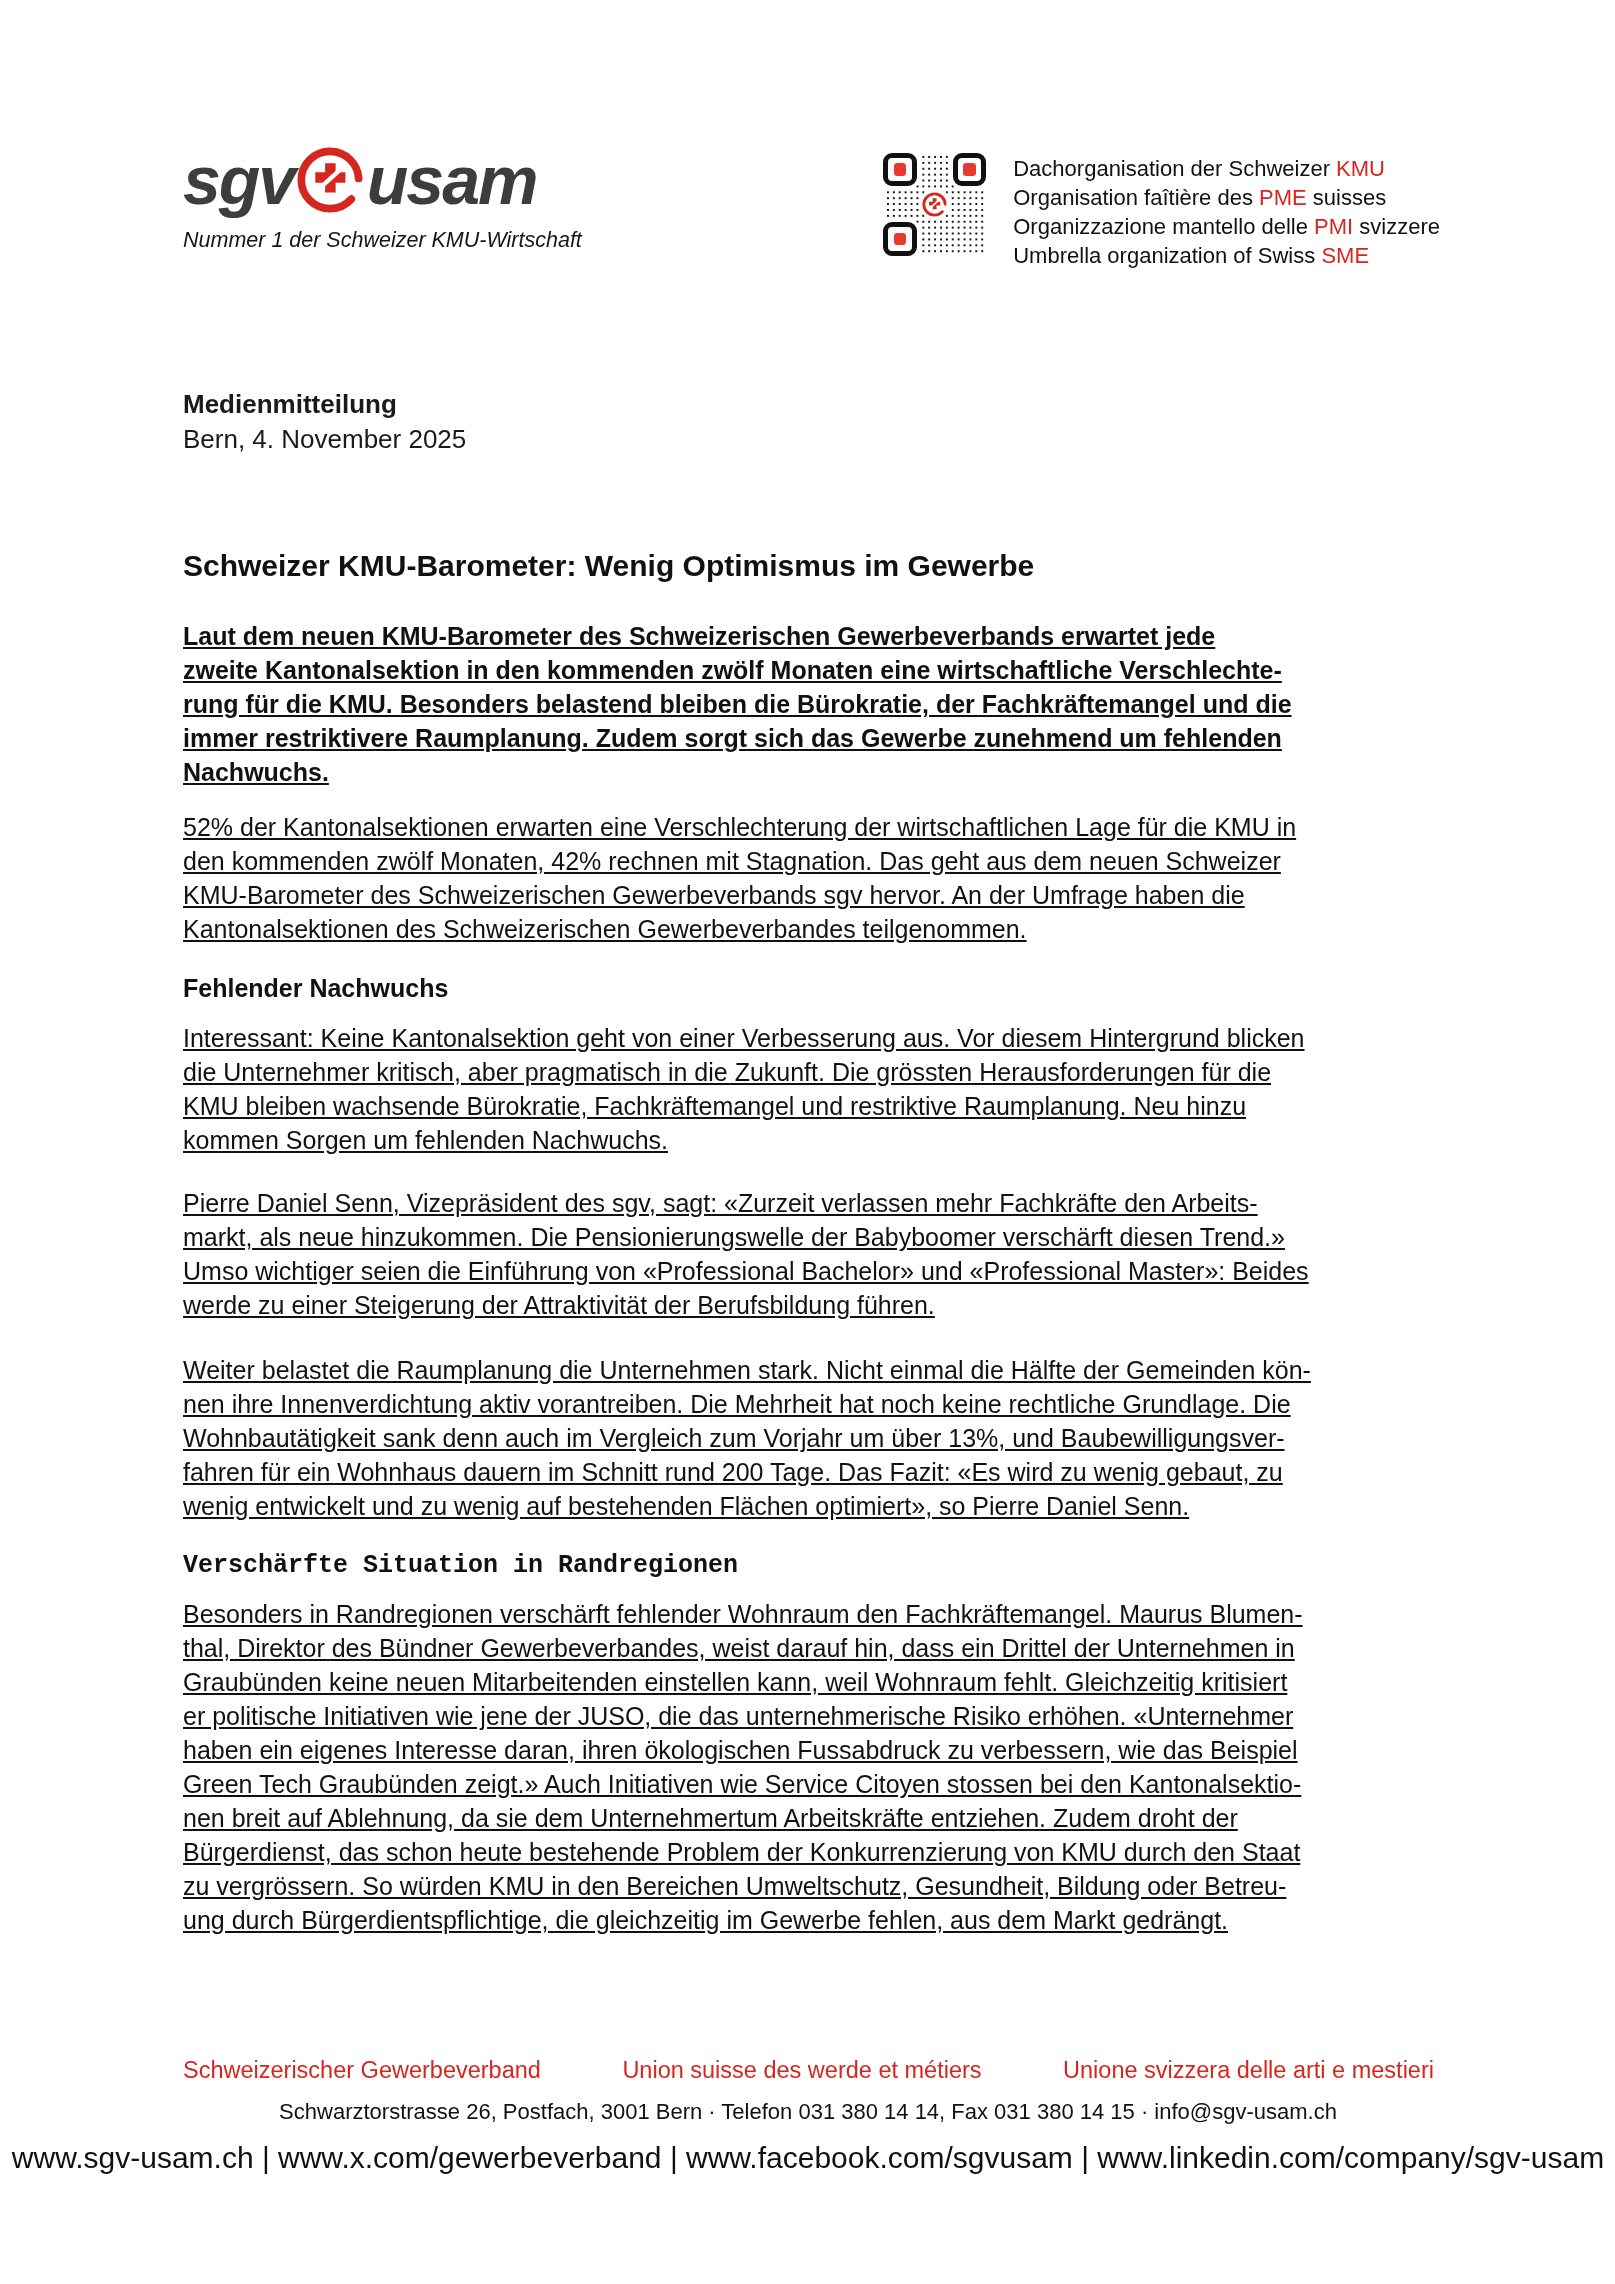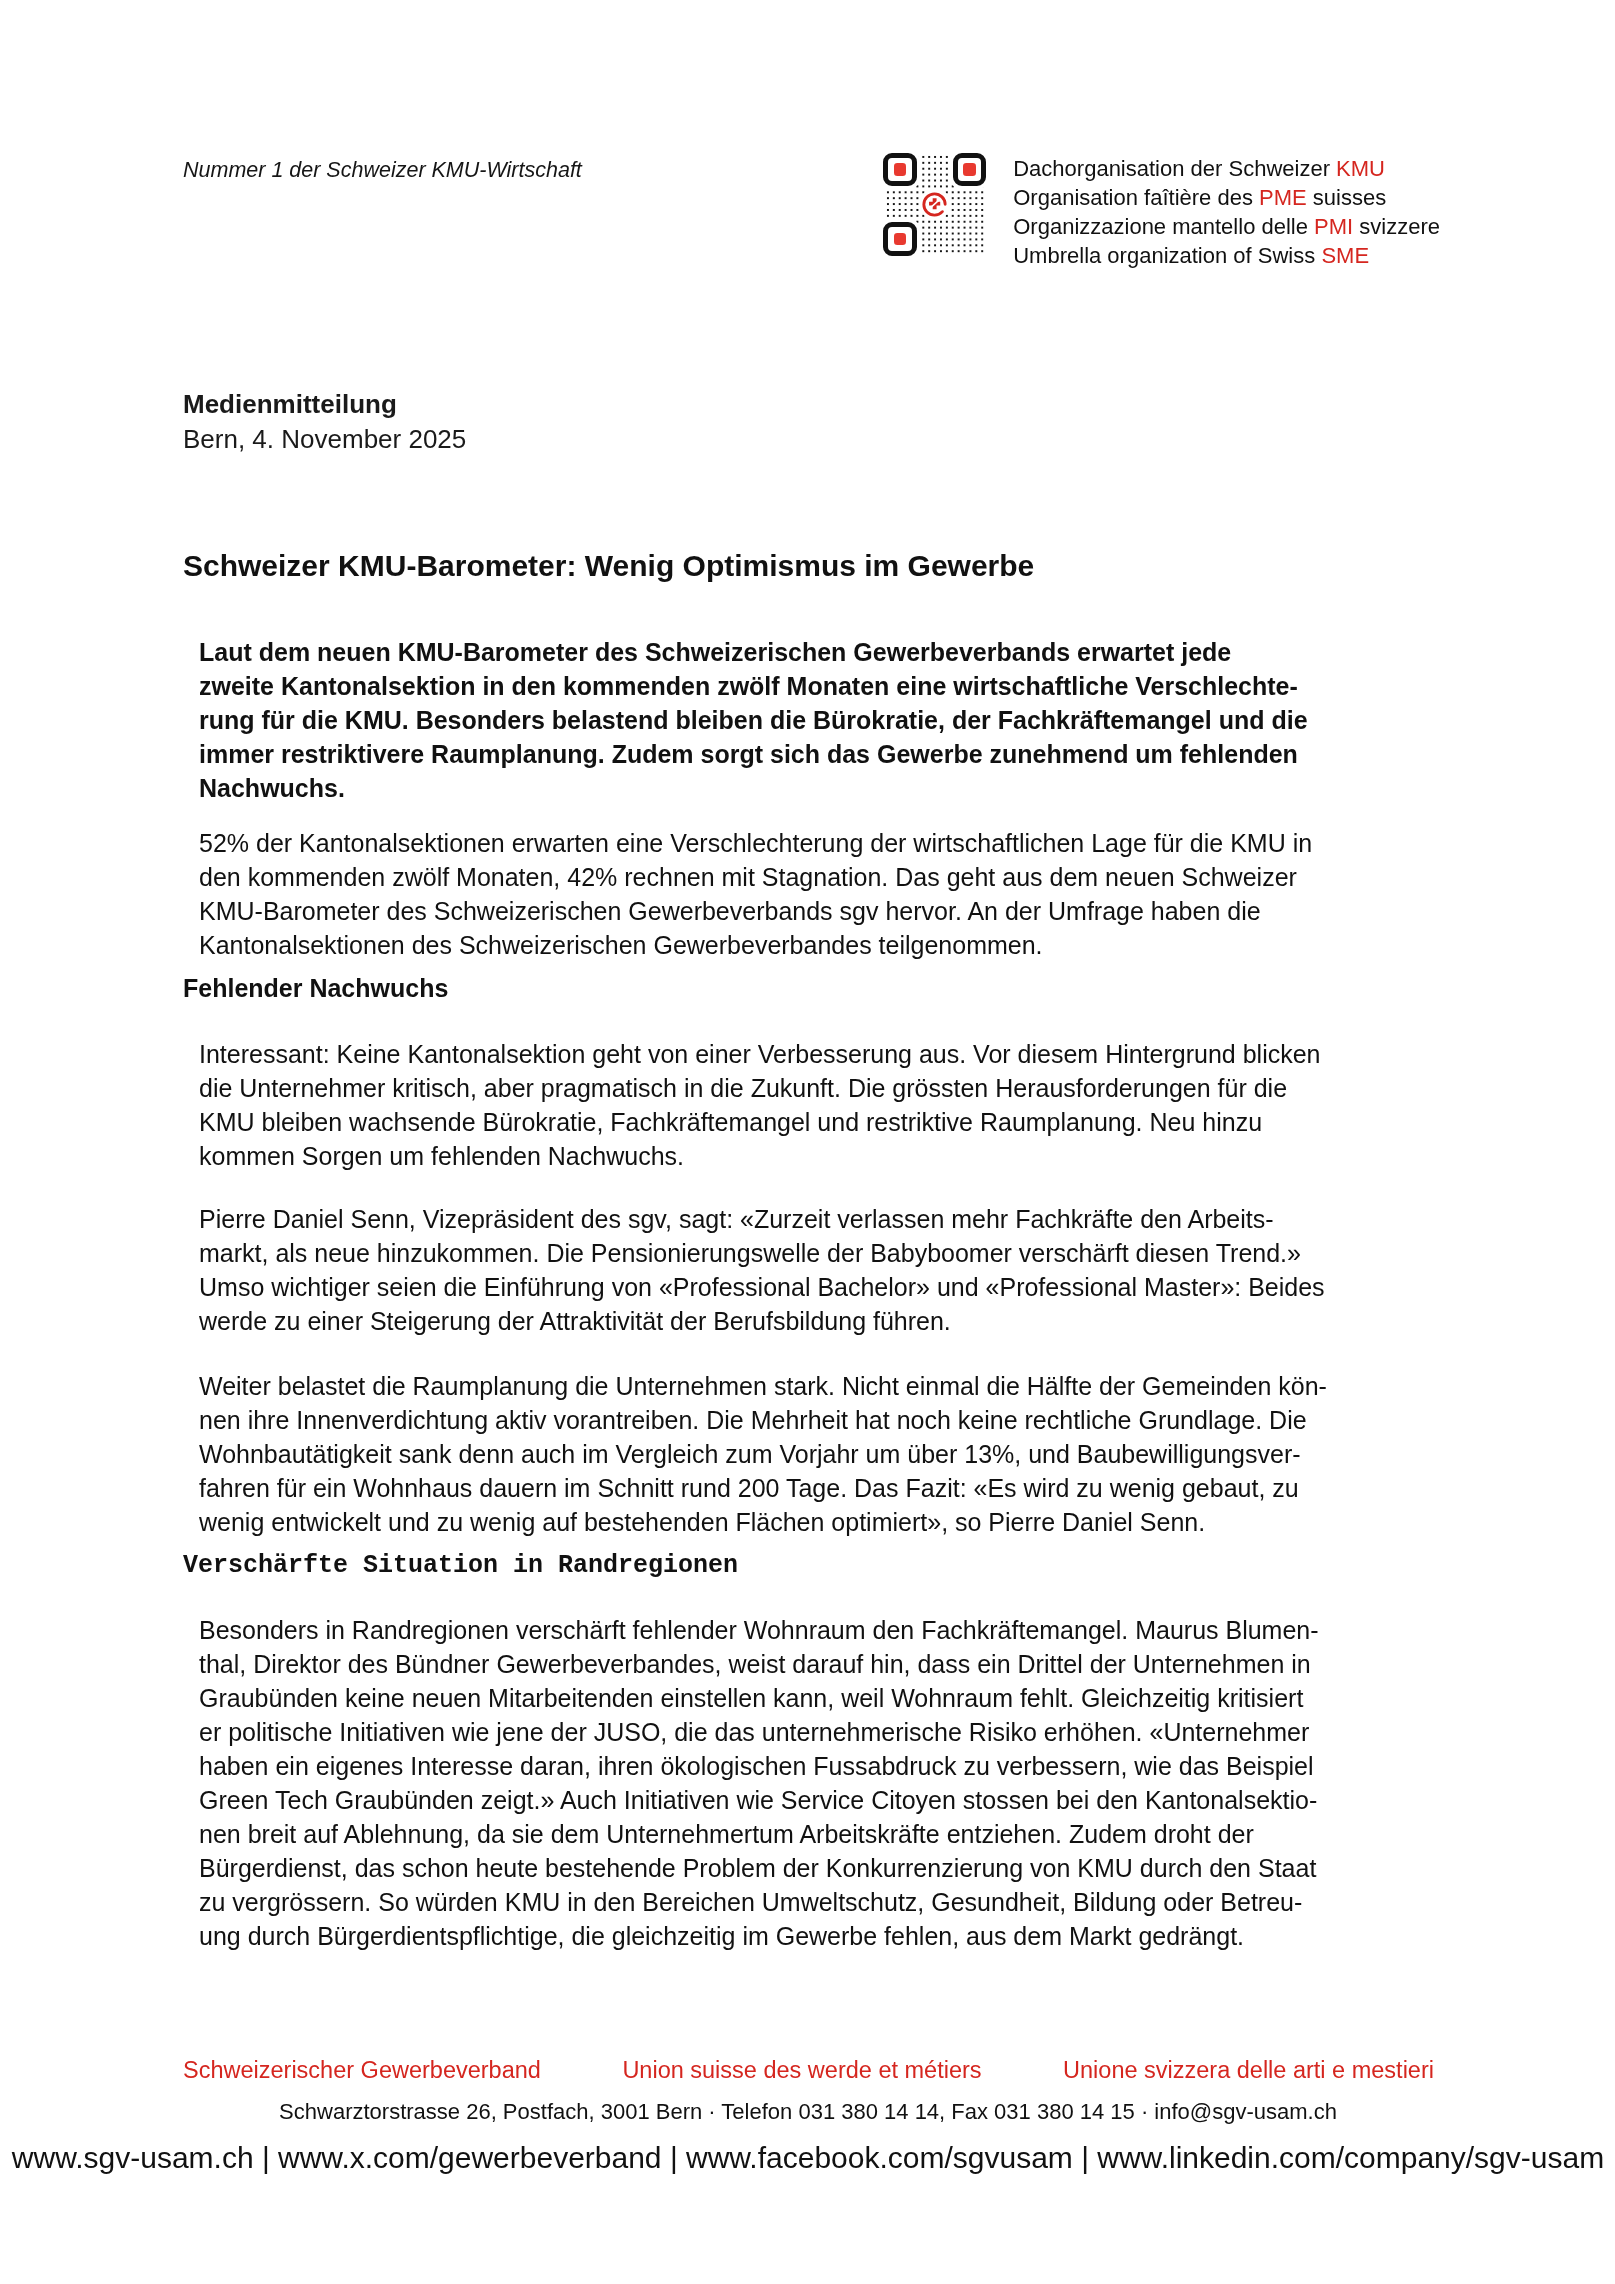--- a/index.html
+++ b/index.html
@@ -63,23 +63,24 @@
   
   .meta { position: absolute; left: 183px; top: 387px; font-size: 26px; line-height: 35px; }
   .meta-kind { font-weight: bold; }
 
   
   .title {
     position: absolute; left: 183px; top: 549px; margin: 0;
     font-size: 30px; font-weight: bold; color: #111;
   }
   .para {
-    position: absolute; left: 183px; width: 1255px; margin: 16px;
+    position: absolute; left: 183px; width: 1255px; margin: 0;
     font-size: 25px; line-height: 34px; color: #111;
     white-space: pre-line;
+    text-decoration: underline;
   }
   .lead { font-weight: bold; top: 619px; }
   .p-intro { top: 810px; }
   .h2 {
     position: absolute; left: 183px; margin: 0;
     font-size: 25px; font-weight: bold; color: #111;
   }
   .h2-a { top: 974px; }
   .p-2 { top: 1021px; }
   .p-3 { top: 1186px; }
@@ -97,20 +98,29 @@
   .footer-address { text-align: center; margin-top: 15px; font-size: 22px; color: #111; }
   .footer-web { text-align: center; margin-top: 16.3px; font-size: 30px; color: #111; }
 </style>
 </head>
 <body>
 
 <div class="page">
 
   <div class="header">
     <div class="brand">
+      <div class="logo-row">
+        <span>sgv</span>
+        <svg class="logo-emblem" viewBox="0 0 100 100">
+          <circle cx="50" cy="50" r="41" fill="none" stroke="#d5261f" stroke-width="11" stroke-dasharray="225 33" stroke-dashoffset="-30" stroke-linecap="round"></circle>
+          <path d="M43 26 h15 v13 h14 v15 h-14 v14 h-15 v-14 h-14 v-15 h14 z" fill="#d5261f"></path>
+          <path d="M34 63 L67 33" stroke="#ffffff" stroke-width="6"></path>
+        </svg>
+        <span>usam</span>
+      </div>
       <div class="tagline">Nummer 1 der Schweizer KMU-Wirtschaft</div>
     </div>
 
     <div class="header-right">
       <div class="qr">
         <div class="qr-dots"></div>
         <div class="finder finder-tl">
             <div class="finder-in"></div>
           </div>
         <div class="finder finder-tr">

